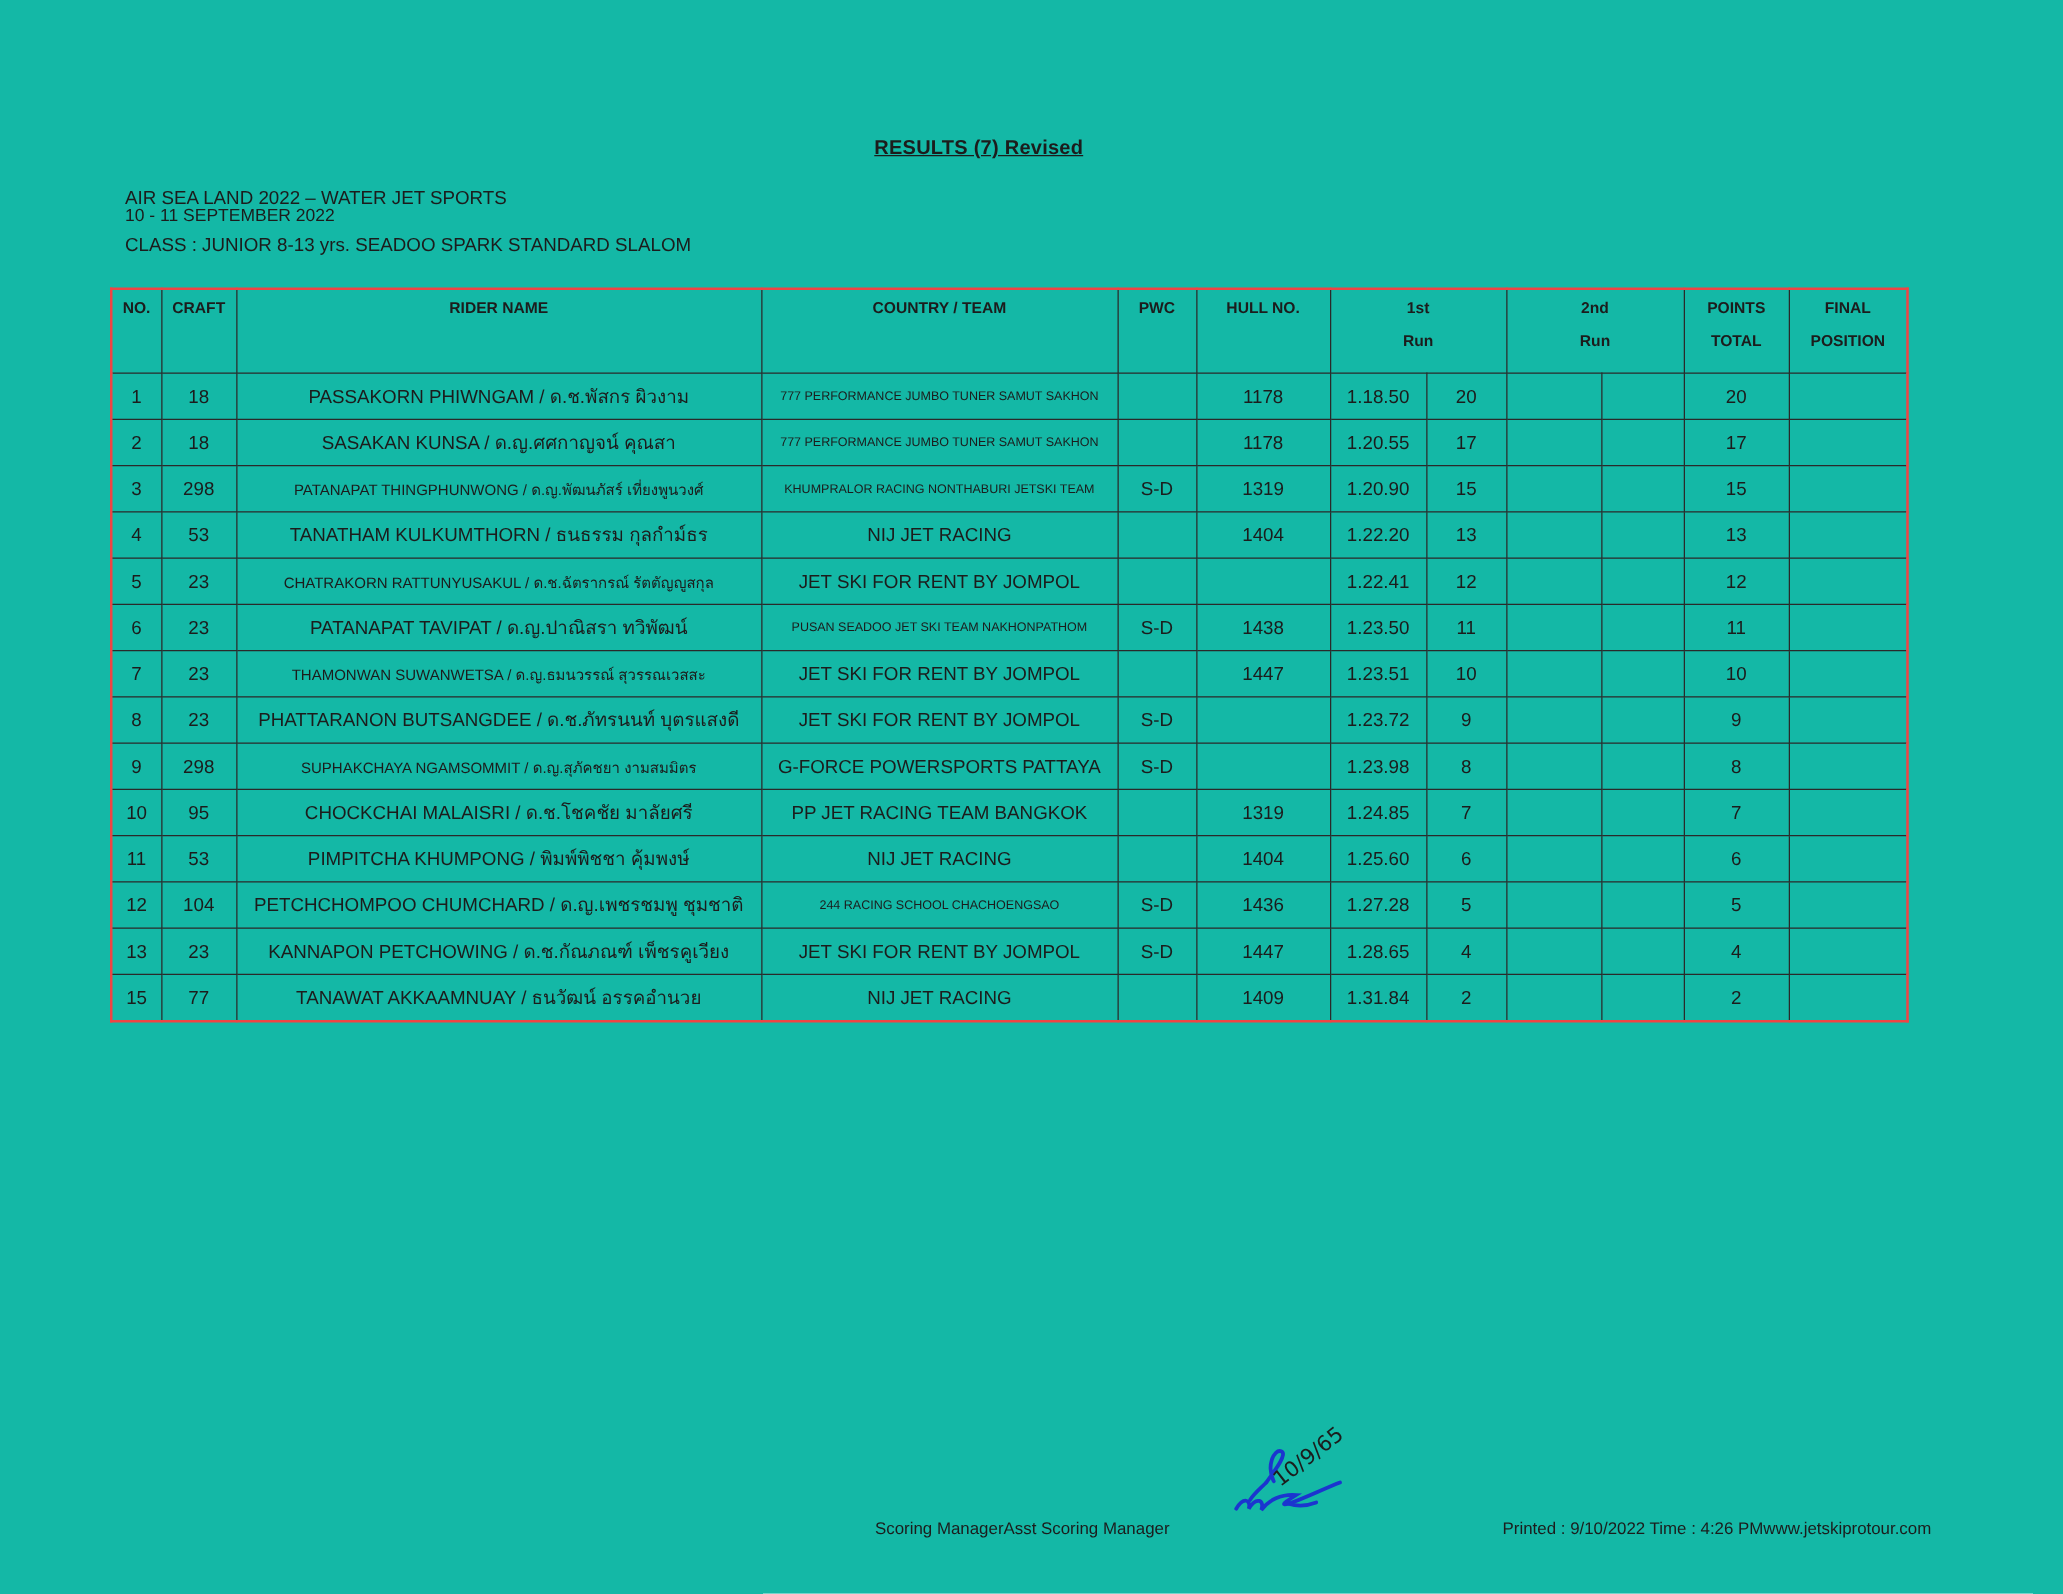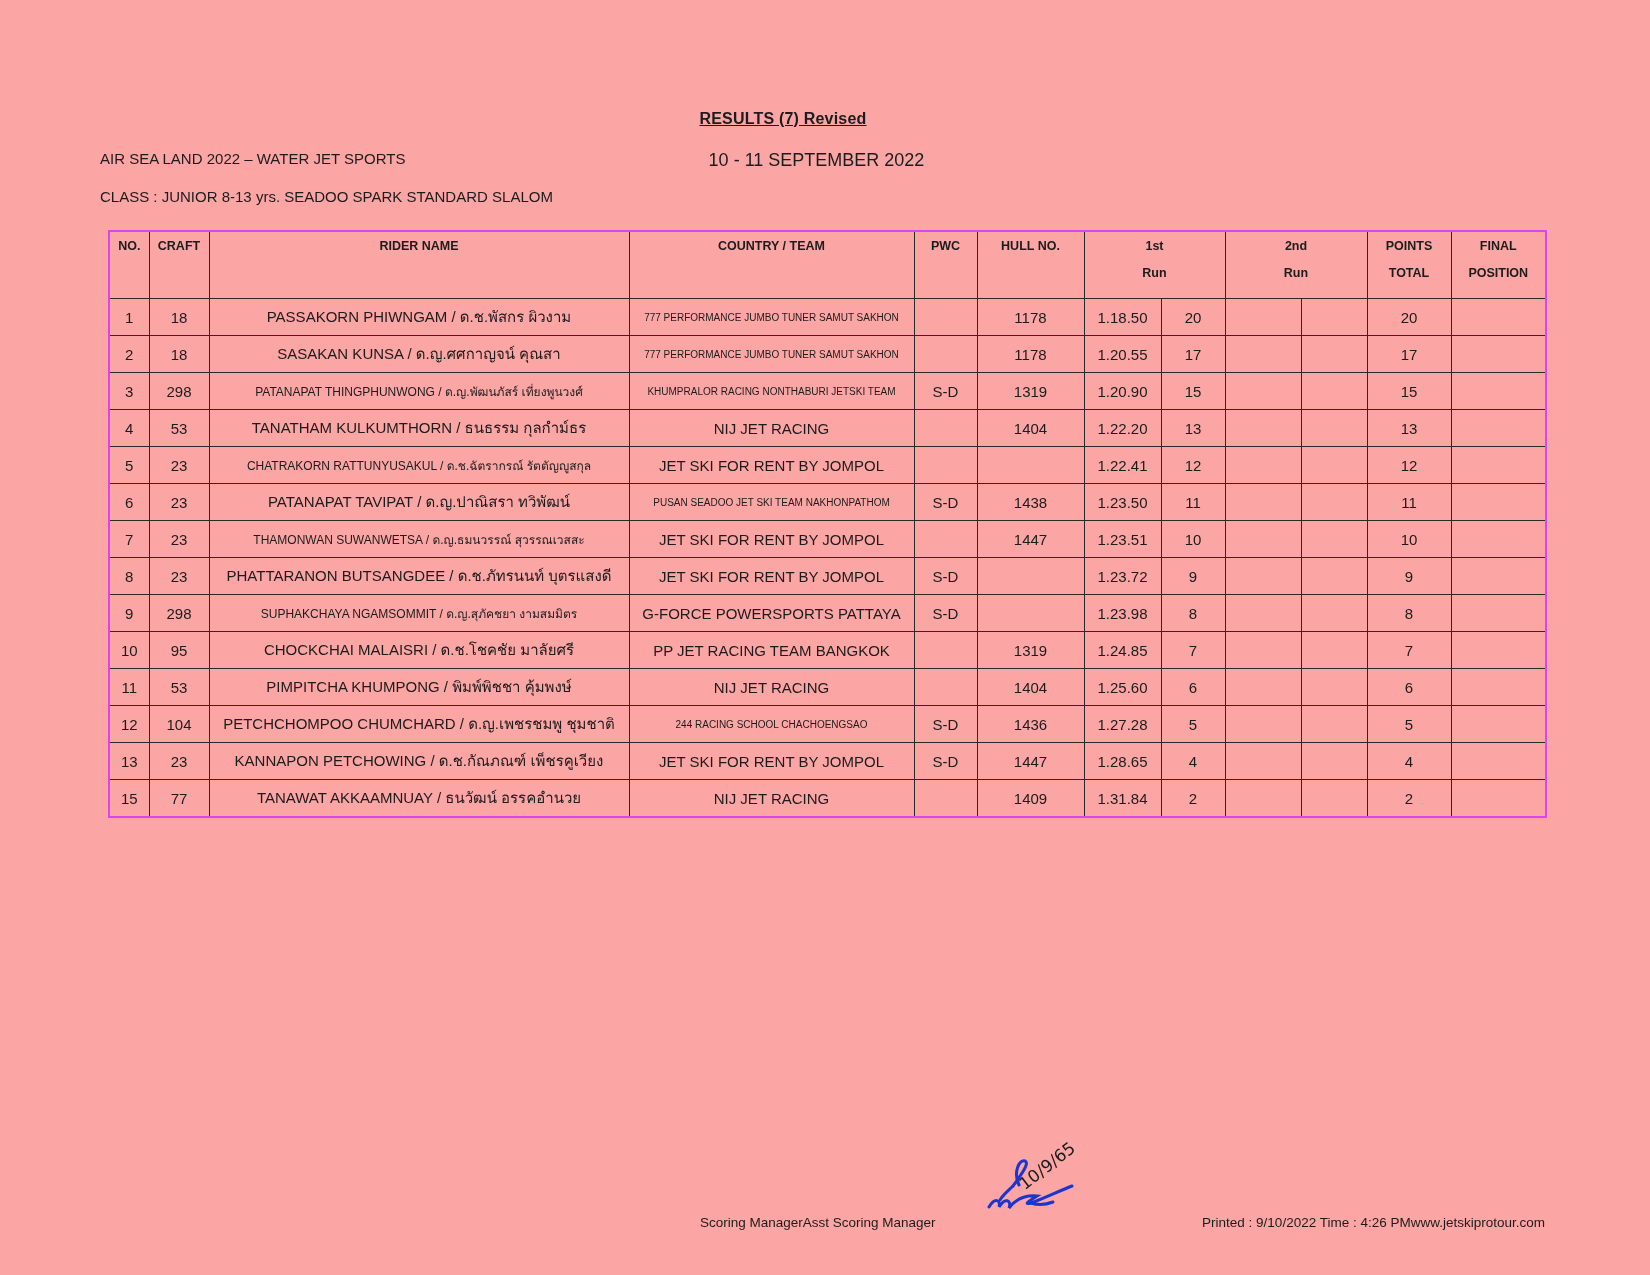--- a/index.html
+++ b/index.html
@@ -1,37 +1,37 @@
 <!DOCTYPE html>
 <html><head>
 <meta charset="utf-8">
 <style>
   html,body{margin:0;padding:0;background:#fff;}
   .page{
     position:relative;
     width:1650px;height:1275px;
-    background:#fca5a5;
+    background:#14b8a6;
     font-family:"Liberation Sans", sans-serif;
     color:#1c1c1c;
     overflow:hidden;
   }
   .doc-title{
     position:absolute;top:110px;left:100px;width:1366px;
     text-align:center;font-size:16px;font-weight:bold;
     text-decoration:underline;letter-spacing:.2px;
   }
   .org-line{position:absolute;top:150px;left:100px;font-size:15px;}
-  .date-line{position:absolute;top:150px;left:100px;width:1433px;text-align:center;font-size:18px;}
+  .date-line{position:absolute;top:164px;left:100px;width:1433px;text-align:left;font-size:14px;}
   .class-line{position:absolute;top:188px;left:100px;font-size:15px;}
   .event-line{position:absolute;top:191px;left:100px;width:1433px;text-align:right;font-size:13px;}
 
   table.results{
-    position:absolute;top:230px;left:108px;
+    position:absolute;top:230px;left:88px;
     width:1437px;table-layout:fixed;
-    border-collapse:collapse;border:2px solid #d946ef;
+    border-collapse:collapse;border:2px solid #ef4444;
   }
   .results th,.results td{
     border:1px solid #2a2a2a;
     overflow:hidden;white-space:nowrap;
     font-weight:normal;
   }
   .results thead th{
     height:58px;vertical-align:top;padding-top:7px;
     font-size:12.5px;font-weight:bold;text-align:center;
   }

